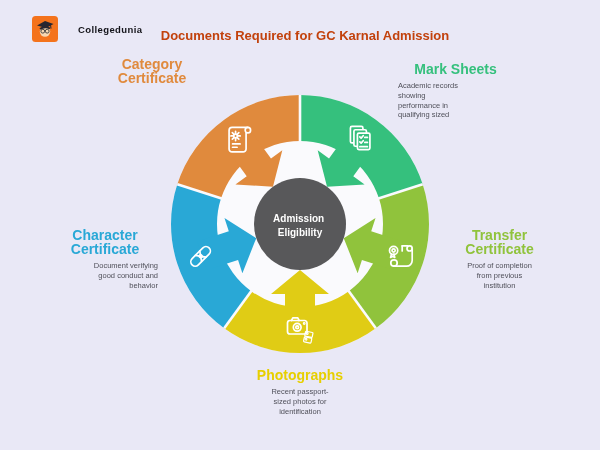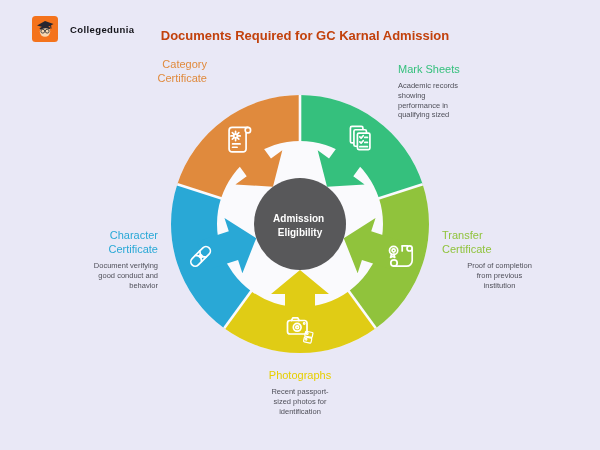--- a/index.html
+++ b/index.html
@@ -1,22 +1,22 @@
 <!DOCTYPE html>
 <html><head>
 <meta charset="utf-8">
 <style>
   html,body{margin:0;padding:0;}
   .stage{position:relative;width:600px;height:450px;background:#E9E8F6;font-family:"Liberation Sans",sans-serif;overflow:hidden;}
-  .brand{position:absolute;left:32px;top:16px;display:flex;align-items:center;gap:12px;}
+  .brand{position:absolute;left:32px;top:16px;display:flex;align-items:center;gap:20px;}
   .brand-name{font-weight:bold;font-size:9.5px;letter-spacing:0.4px;color:#14141A;}
   .main-title{position:absolute;left:145px;top:28px;width:320px;text-align:center;font-size:13px;font-weight:bold;color:#3E3E4A;}
   .diagram{position:absolute;left:0;top:0;}
   .seg-label{position:absolute;}
-  .seg-title{font-size:11px;font-weight:normal;line-height:14px;white-space:pre-line;}
+  .seg-title{font-size:14px;font-weight:bold;line-height:14px;white-space:pre-line;text-align:center;}
   .seg-desc{font-size:7.5px;line-height:9.8px;margin-top:5px;white-space:pre-line;color:#50505A;}
   .seg-category{left:97px;top:57px;width:110px;text-align:right;}
   .seg-marksheets{left:398px;top:62px;width:115px;text-align:left;}
   .seg-transfer{left:442px;top:228px;width:115px;text-align:left;}
   .seg-photographs{left:230px;top:368px;width:140px;text-align:center;}
   .seg-character{left:52px;top:228px;width:106px;text-align:right;}
   .center-text{font-family:"Liberation Sans",sans-serif;font-size:10px;font-weight:bold;}
 </style>
 </head>
 <body>

